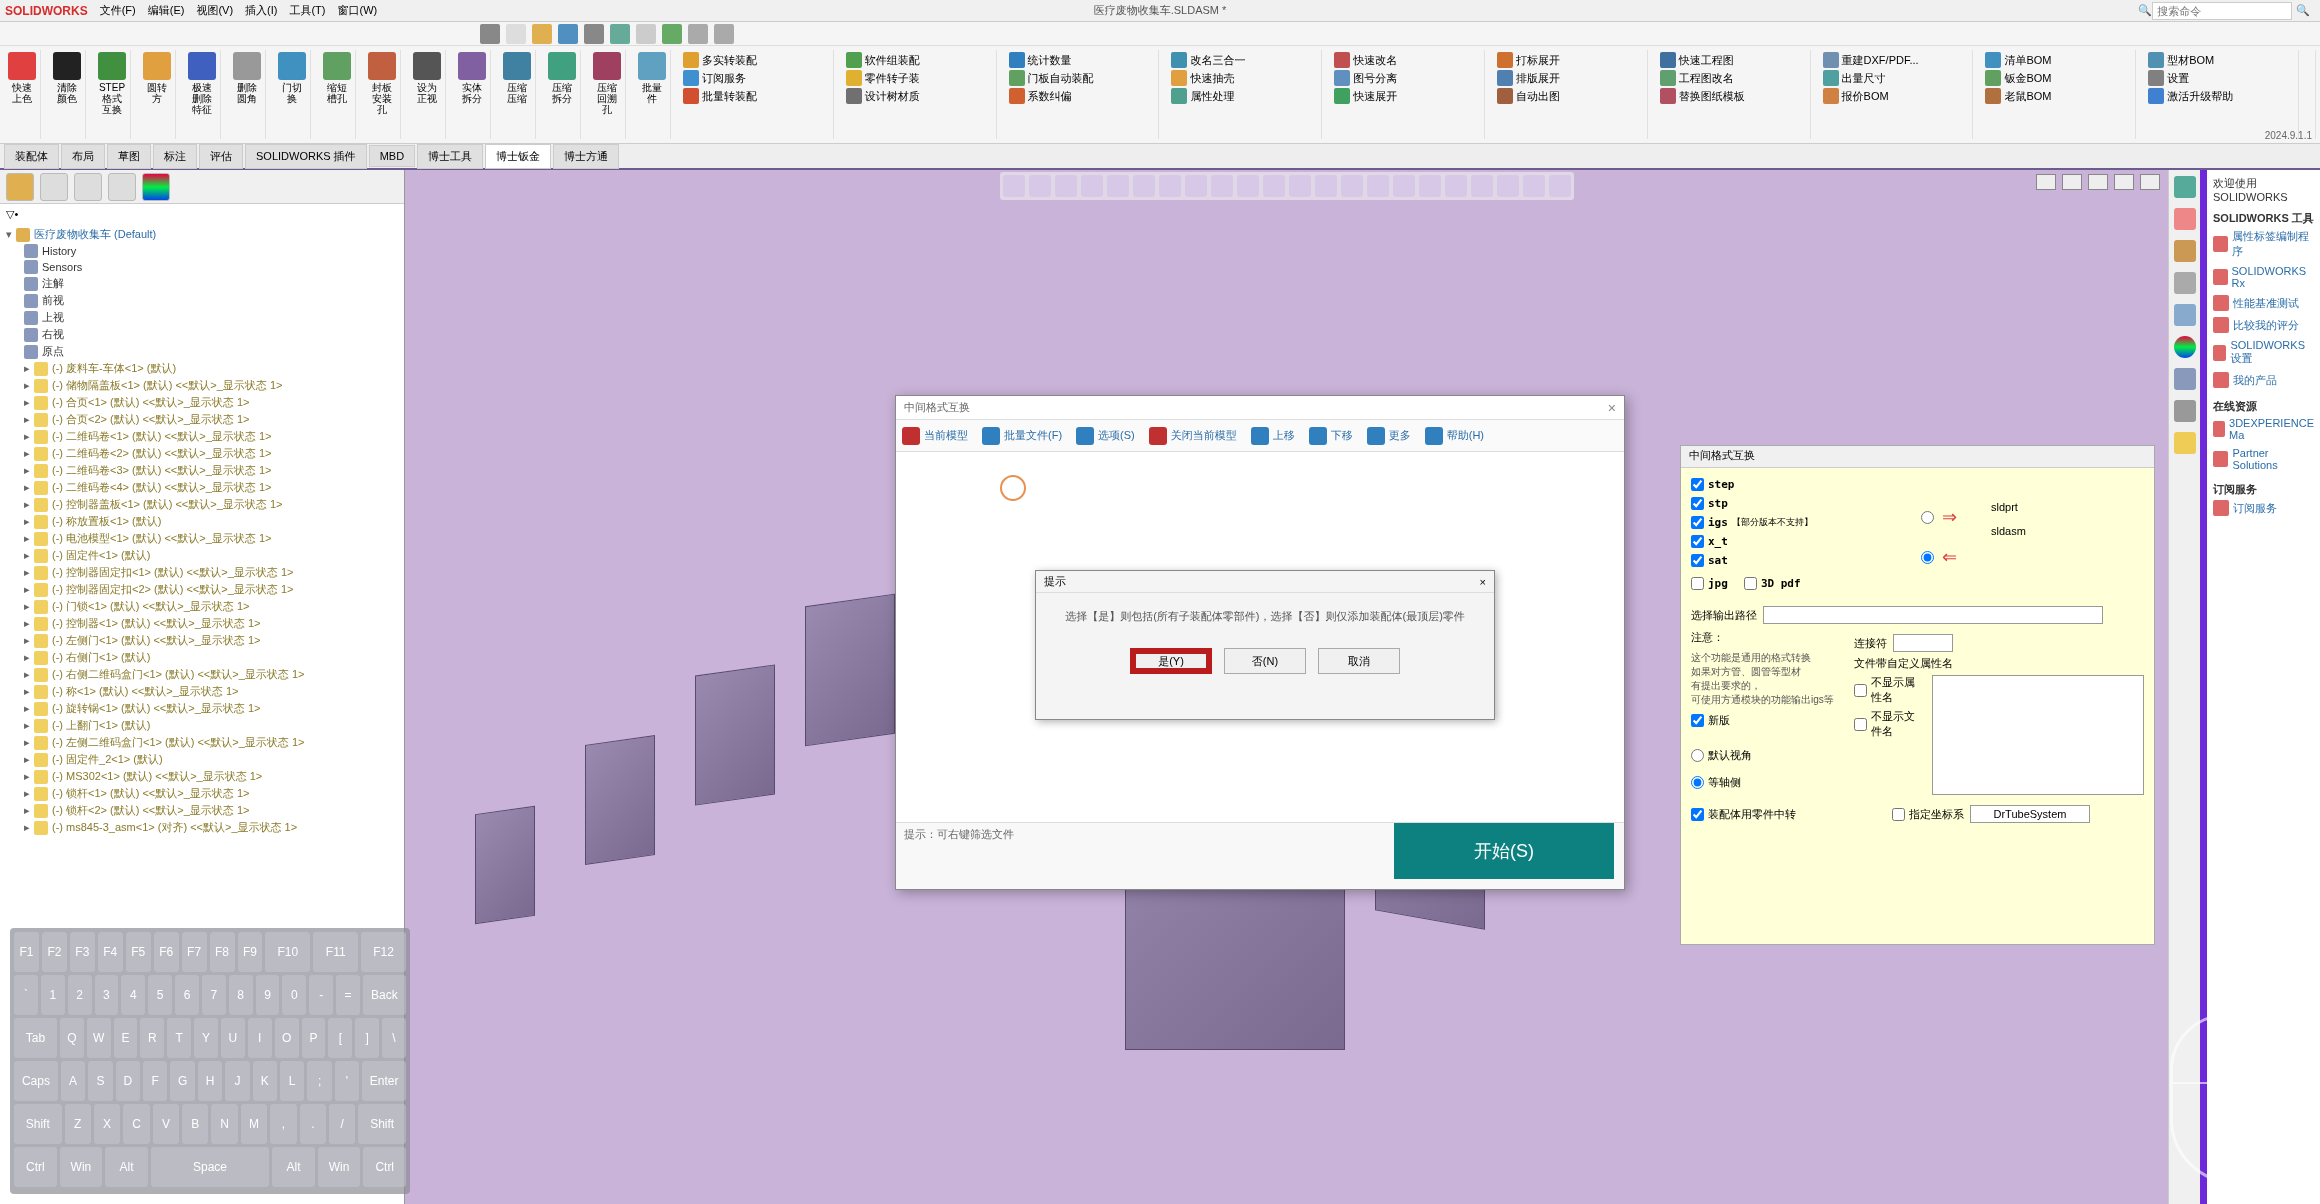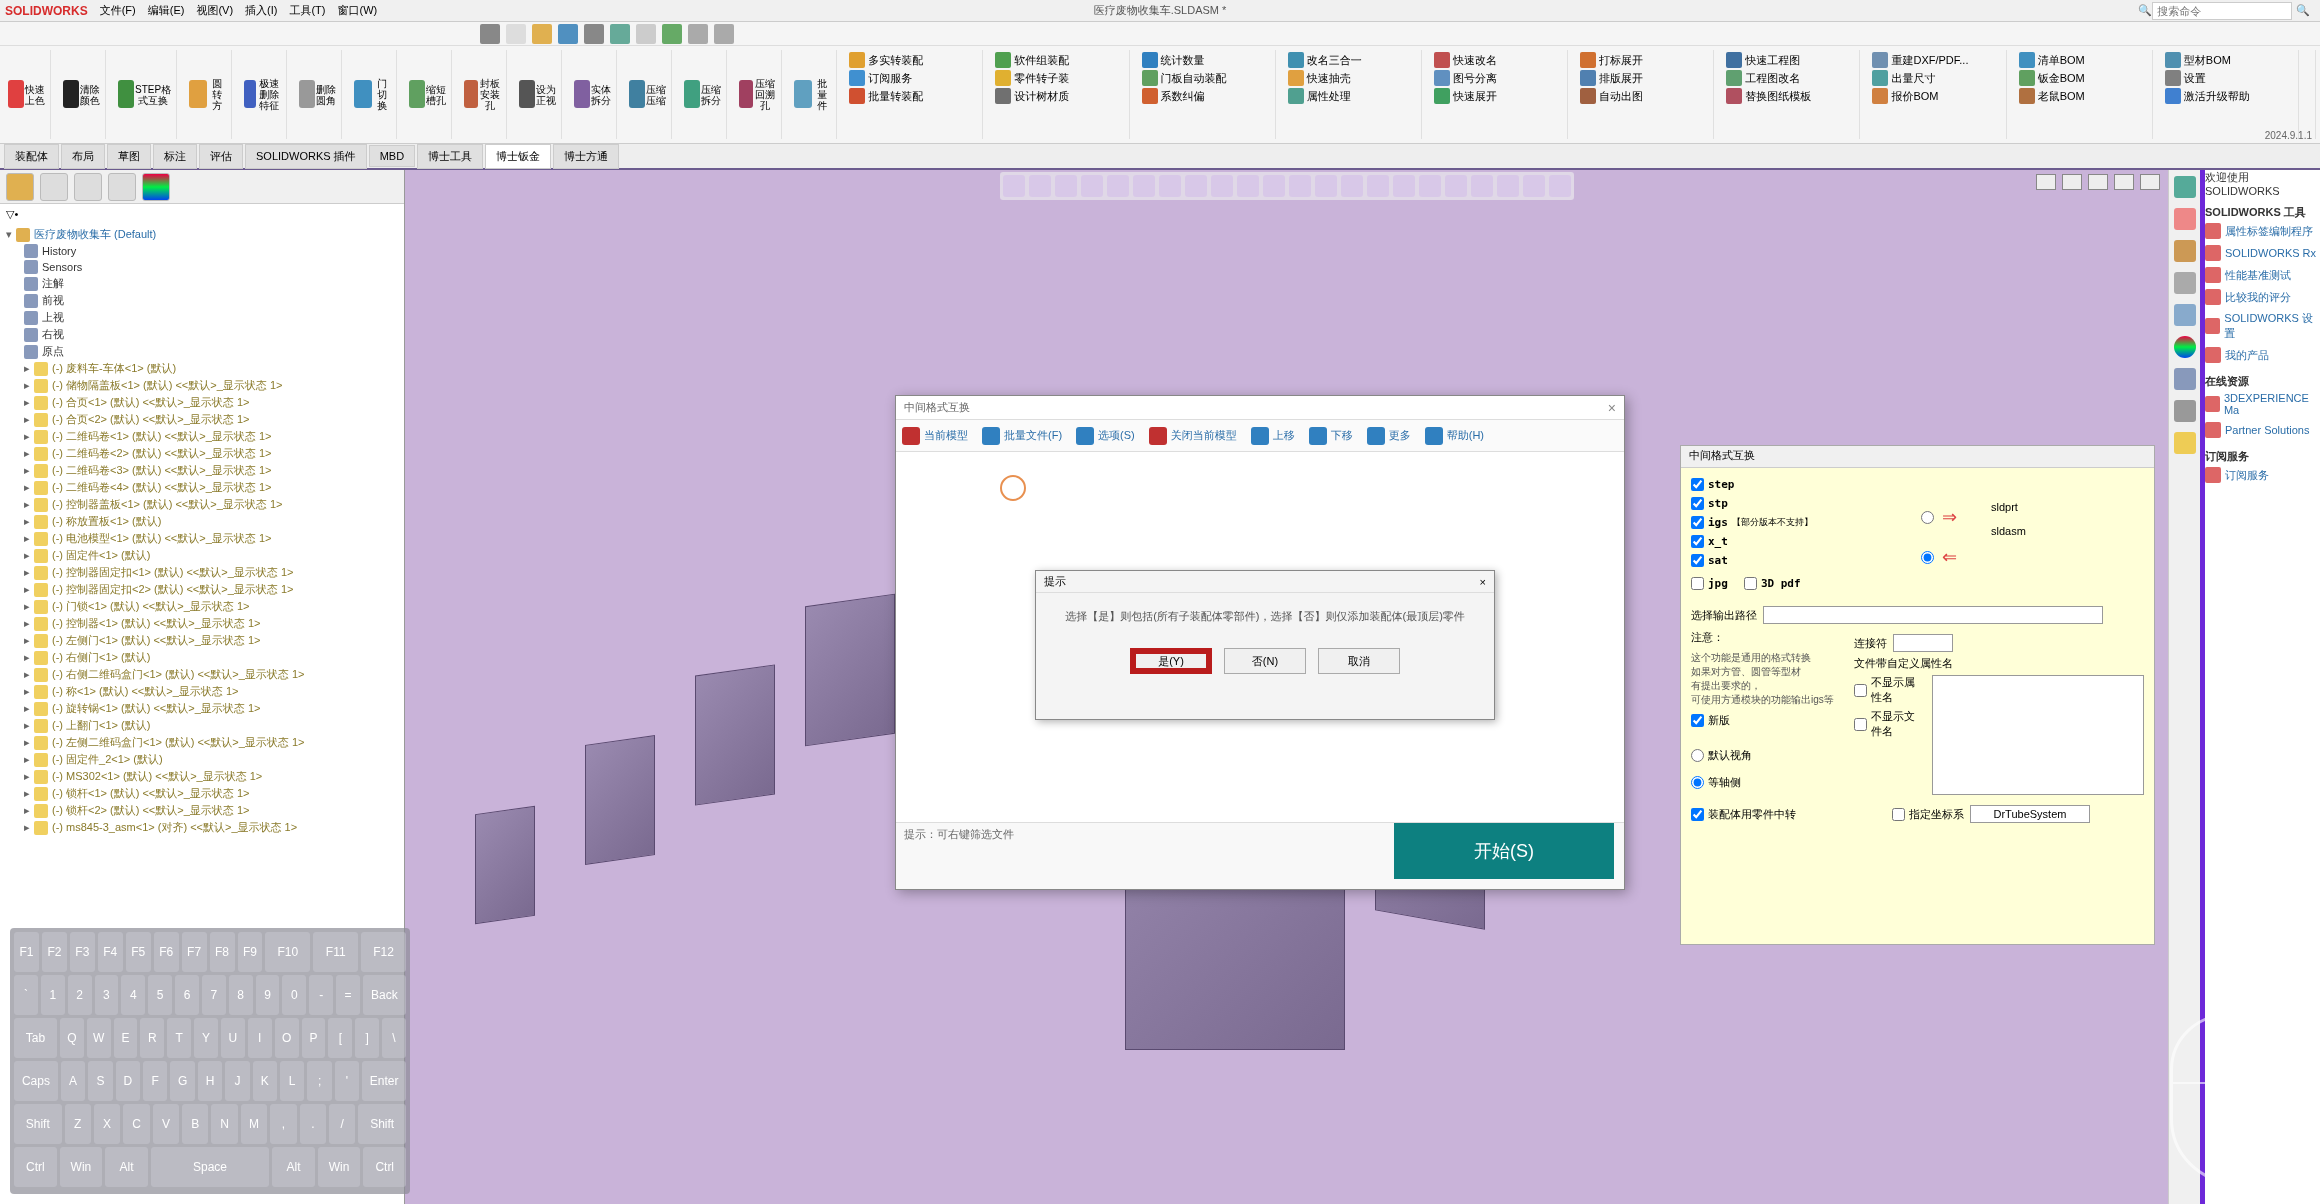--- a/index.html
+++ b/index.html
@@ -10,21 +10,21 @@
 .titlebar .menus { display: flex; gap: 4px; }
 .titlebar .menus span { padding: 2px 4px; cursor: pointer; }
 .titlebar .doc-title { position: absolute; left: 50%; transform: translateX(-50%); color: #555; }
 .titlebar .search { position: absolute; right: 10px; display: flex; align-items: center; }
 .titlebar .search input { width: 140px; height: 18px; border: 1px solid #ccc; padding: 0 4px; }
 
 .quickbar { height: 24px; background: #f5f5f5; display: flex; align-items: center; padding: 0 480px; gap: 6px; border-bottom: 1px solid #ddd; }
 .quickbar .qicon { width: 20px; height: 20px; background: #ddd; border-radius: 2px; }
 
 .ribbon { height: 98px; background: #f5f5f5; border-bottom: 1px solid #ccc; display: flex; padding: 4px; gap: 8px; overflow: hidden; }
-.rgroup { display: flex; flex-direction: row; align-items: center; padding: 2px 4px; border-right: 1px solid #e0e0e0; }
+.rgroup { display: flex; flex-direction: column; align-items: center; padding: 2px 4px; border-right: 1px solid #e0e0e0; }
 .rgroup.large .ricon { width: 28px; height: 28px; border-radius: 3px; margin-bottom: 2px; }
 .rgroup .rlabel { font-size: 10px; text-align: center; line-height: 11px; max-width: 42px; }
 .rgroup.multi { flex-direction: row; flex-wrap: wrap; width: 80px; align-content: flex-start; gap: 2px; }
 .rgroup.multi .mitem { display: flex; align-items: center; gap: 3px; width: 100%; }
 .rgroup.multi .micon { width: 16px; height: 16px; border-radius: 2px; }
 
 .tabstrip { height: 26px; background: #eee; display: flex; align-items: center; padding: 0 4px; border-bottom: 2px solid #6b5b8e; }
 .tab { padding: 4px 10px; background: #e0e0e0; border: 1px solid #ccc; margin-right: 2px; cursor: pointer; }
 .tab.active { background: #fff; }
 
@@ -46,21 +46,21 @@
 .viewtoolbar { position: absolute; top: 2px; left: 50%; transform: translateX(-50%); display: flex; gap: 4px; background: rgba(240,240,240,0.6); padding: 3px; border-radius: 3px; }
 .viewtoolbar .vicon { width: 22px; height: 22px; background: #d8c8e8; border-radius: 3px; }
 .viewport .wincontrols { position: absolute; top: 4px; right: 8px; display: flex; gap: 6px; }
 .viewport .wincontrols .wc { width: 20px; height: 16px; border: 1px solid #888; background: #eee; }
 
 .model-shape { position: absolute; background: linear-gradient(135deg, #9a8ab0, #7a6a90); border: 1px solid #5a4a70; }
 
 .rightstrip { width: 32px; background: #f0f0f0; border-left: 1px solid #ccc; display: flex; flex-direction: column; align-items: center; padding: 6px 0; gap: 10px; }
 .rightstrip .rsicon { width: 22px; height: 22px; border-radius: 3px; }
 
-.rightpanel { width: 120px; background: #fff; border-left: 5px solid #6d28d9; }
+.rightpanel { width: 120px; background: #fff; border-left: 7px solid #6d28d9; padding: 6px; }
 .rightpanel .rptitle { font-size: 11px; color: #333; margin-bottom: 6px; }
 .rightpanel .rpitem { display: flex; align-items: center; gap: 4px; padding: 3px 0; color: #2a6da8; cursor: pointer; }
 .rightpanel .rpicon { width: 16px; height: 16px; background: #d66; border-radius: 2px; }
 
 
 .dialog1 { position: absolute; left: 895px; top: 395px; width: 730px; height: 495px; background: #f8f8f8; border: 1px solid #888; box-shadow: 3px 3px 12px rgba(0,0,0,0.3); }
 .dialog1 .dtitle { height: 24px; background: #fff; border-bottom: 1px solid #ddd; display: flex; align-items: center; padding: 0 8px; color: #666; }
 .dialog1 .dtitle .dclose { margin-left: auto; cursor: pointer; color: #888; font-size: 14px; }
 .dialog1 .dtoolbar { height: 32px; background: #fafafa; border-bottom: 1px solid #ddd; display: flex; align-items: center; padding: 0 6px; gap: 14px; }
 .dialog1 .dtoolbar .dtitem { display: flex; align-items: center; gap: 4px; cursor: pointer; color: #2a6da8; }

